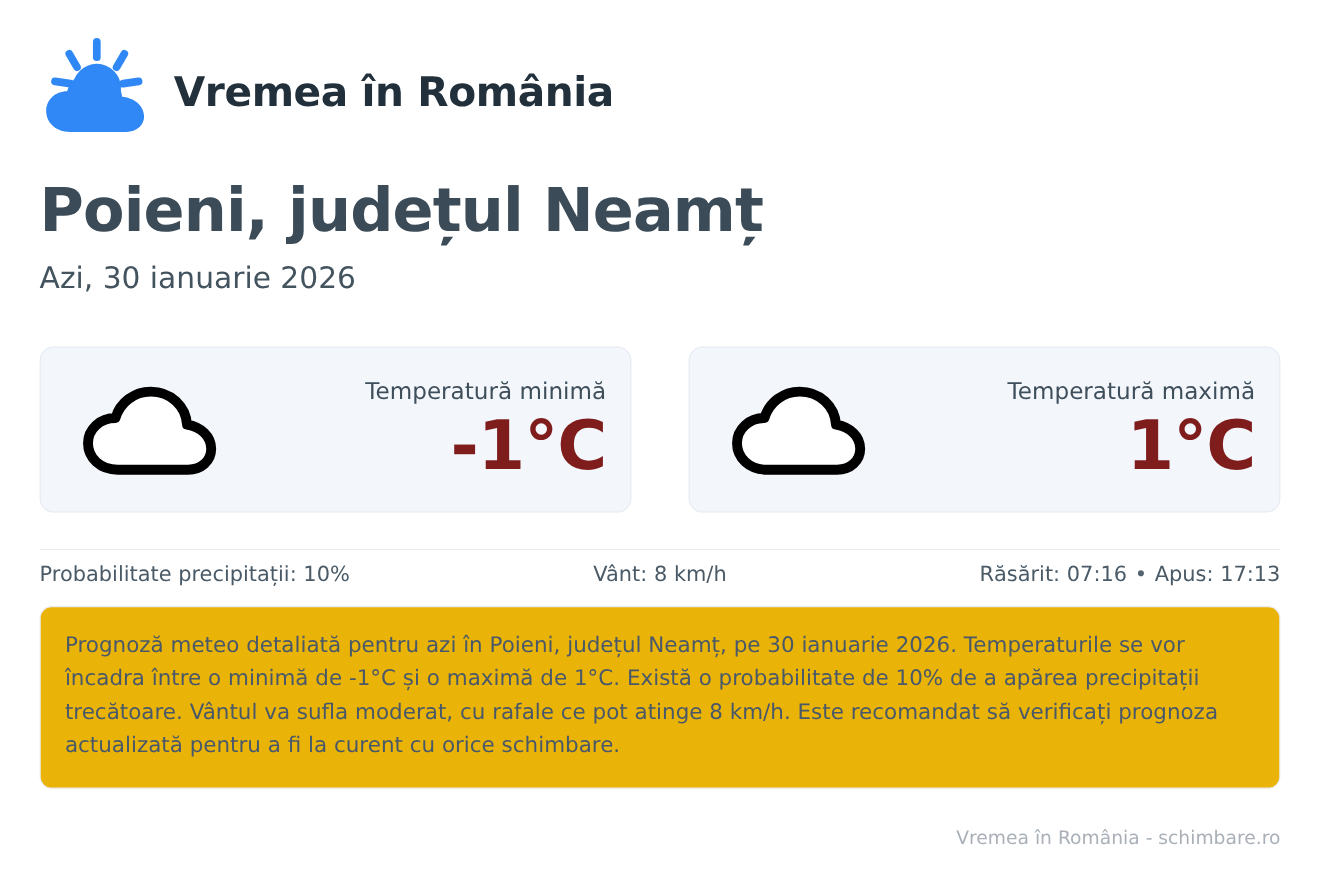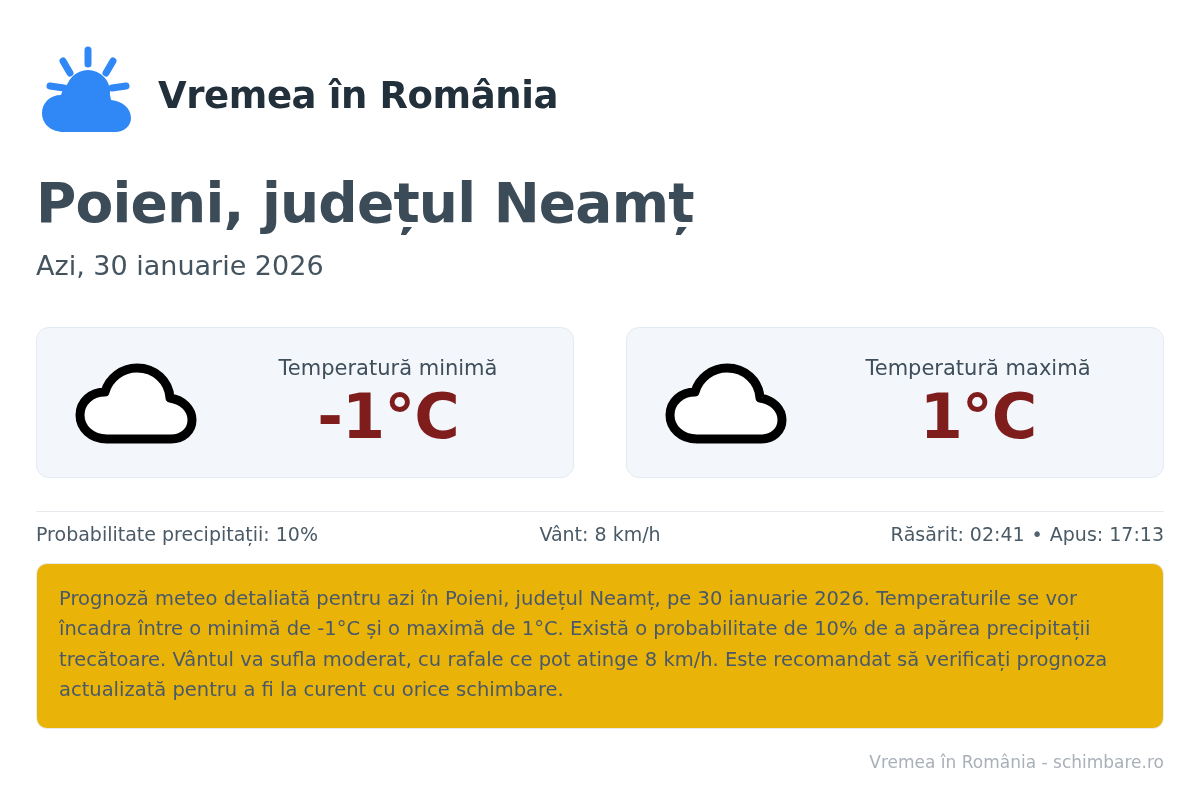--- a/index.html
+++ b/index.html
@@ -9,21 +9,21 @@
     height: 800px;
     background: #ffffff;
     font-family: "DejaVu Sans", "Liberation Sans", sans-serif;
     -webkit-font-smoothing: antialiased;
   }
 
   .page {
     width: 1200px;
     height: 800px;
     position: relative;
-    padding: 12px 36px;
+    padding: 0 36px;
   }
 
   
   .header {
     display: flex;
     align-items: center;
     gap: 18px;
     padding-top: 48px;
     height: 120px;
   }
@@ -80,21 +80,21 @@
     gap: 26px;
   }
   .cloud-icon {
     width: 128px;
     height: 96px;
     flex: 0 0 128px;
   }
   .temp-info {
     display: flex;
     flex-direction: column;
-    align-items: center;
+    align-items: flex-end;
     justify-content: center;
     flex: 1 1 auto;
   }
   .temp-label {
     font-size: 21px;
     font-weight: 400;
     color: #3e4e5a;
     line-height: 1.2;
   }
   .temp-value {
@@ -212,21 +212,21 @@
     </div>
 
   </div>
 
   <div class="divider"></div>
 
   <div class="stats-row">
     <div class="stat stat-precip">Probabilitate precipitații: 10%</div>
     <div class="stat stat-wind">Vânt: 8 km/h</div>
     <div class="stat stat-sun">
-      <span>Răsărit: 02:41</span><span class="stat-sep">•</span><span>Apus: 17:13</span>
+      <span>Răsărit: 07:16</span><span class="stat-sep">•</span><span>Apus: 17:13</span>
     </div>
   </div>
 
   <div class="description-card">
     <p class="description-text">Prognoză meteo detaliată pentru azi în Poieni, județul Neamț, pe 30 ianuarie 2026. Temperaturile se vor încadra între o minimă de -1°C și o maximă de 1°C. Există o probabilitate de 10% de a apărea precipitații trecătoare. Vântul va sufla moderat, cu rafale ce pot atinge 8 km/h. Este recomandat să verificați prognoza actualizată pentru a fi la curent cu orice schimbare.</p>
   </div>
 
   <div class="footer">Vremea în România - schimbare.ro</div>
 
 </div>

